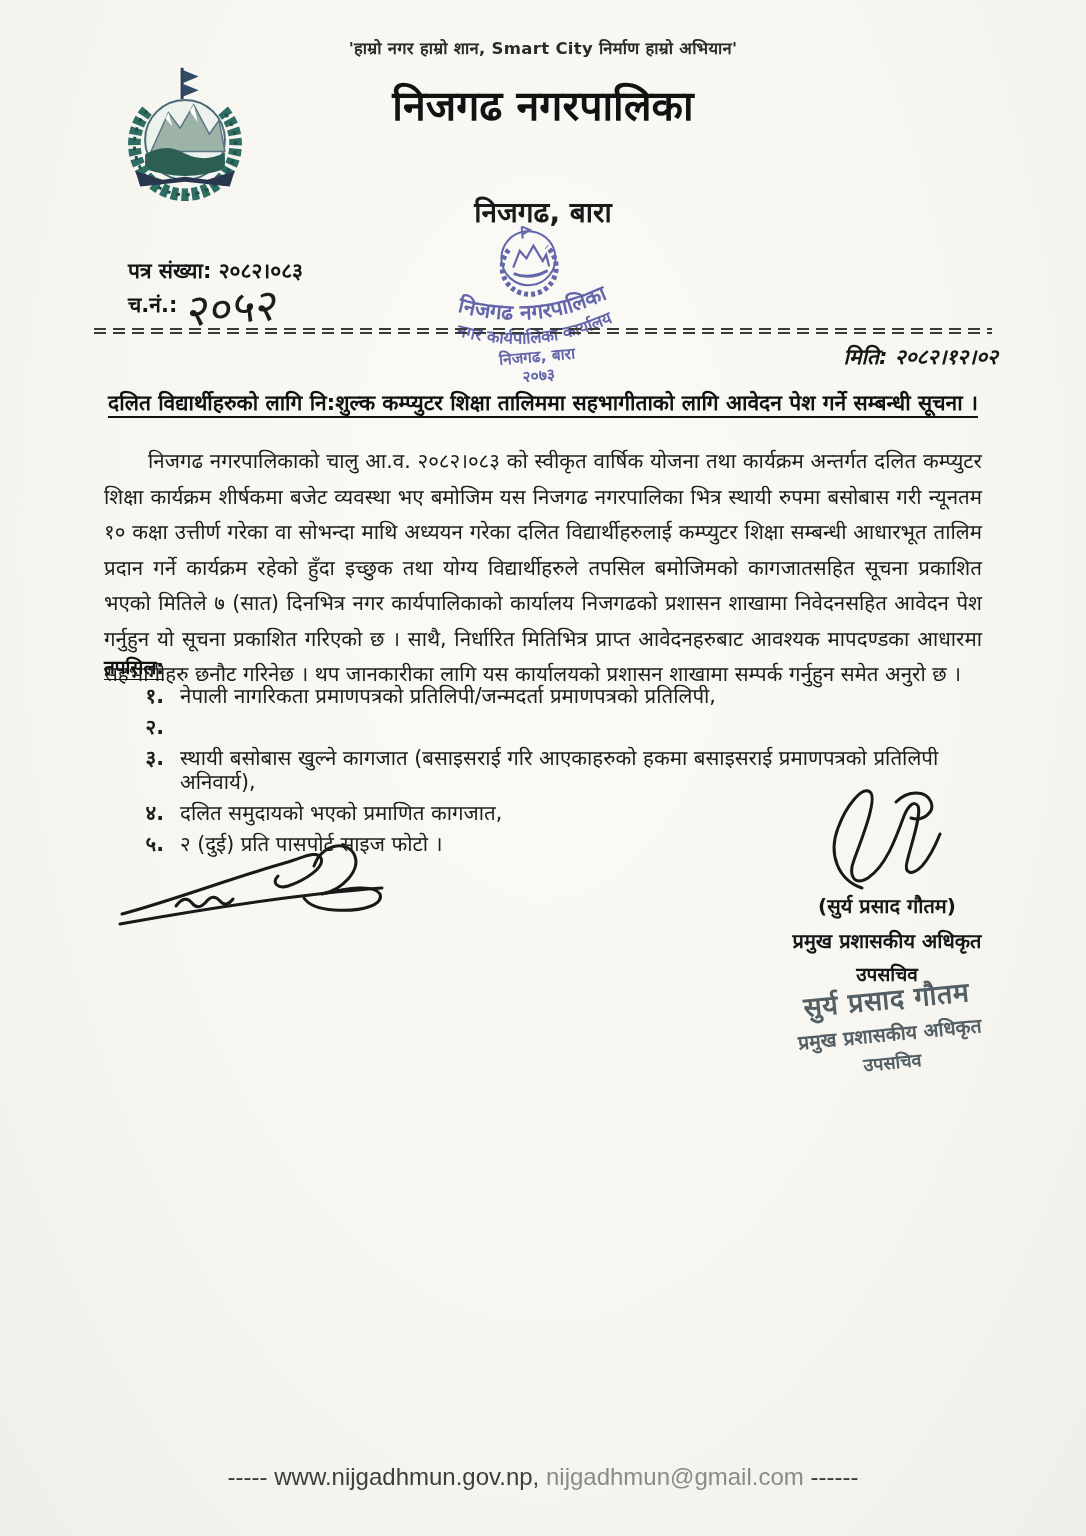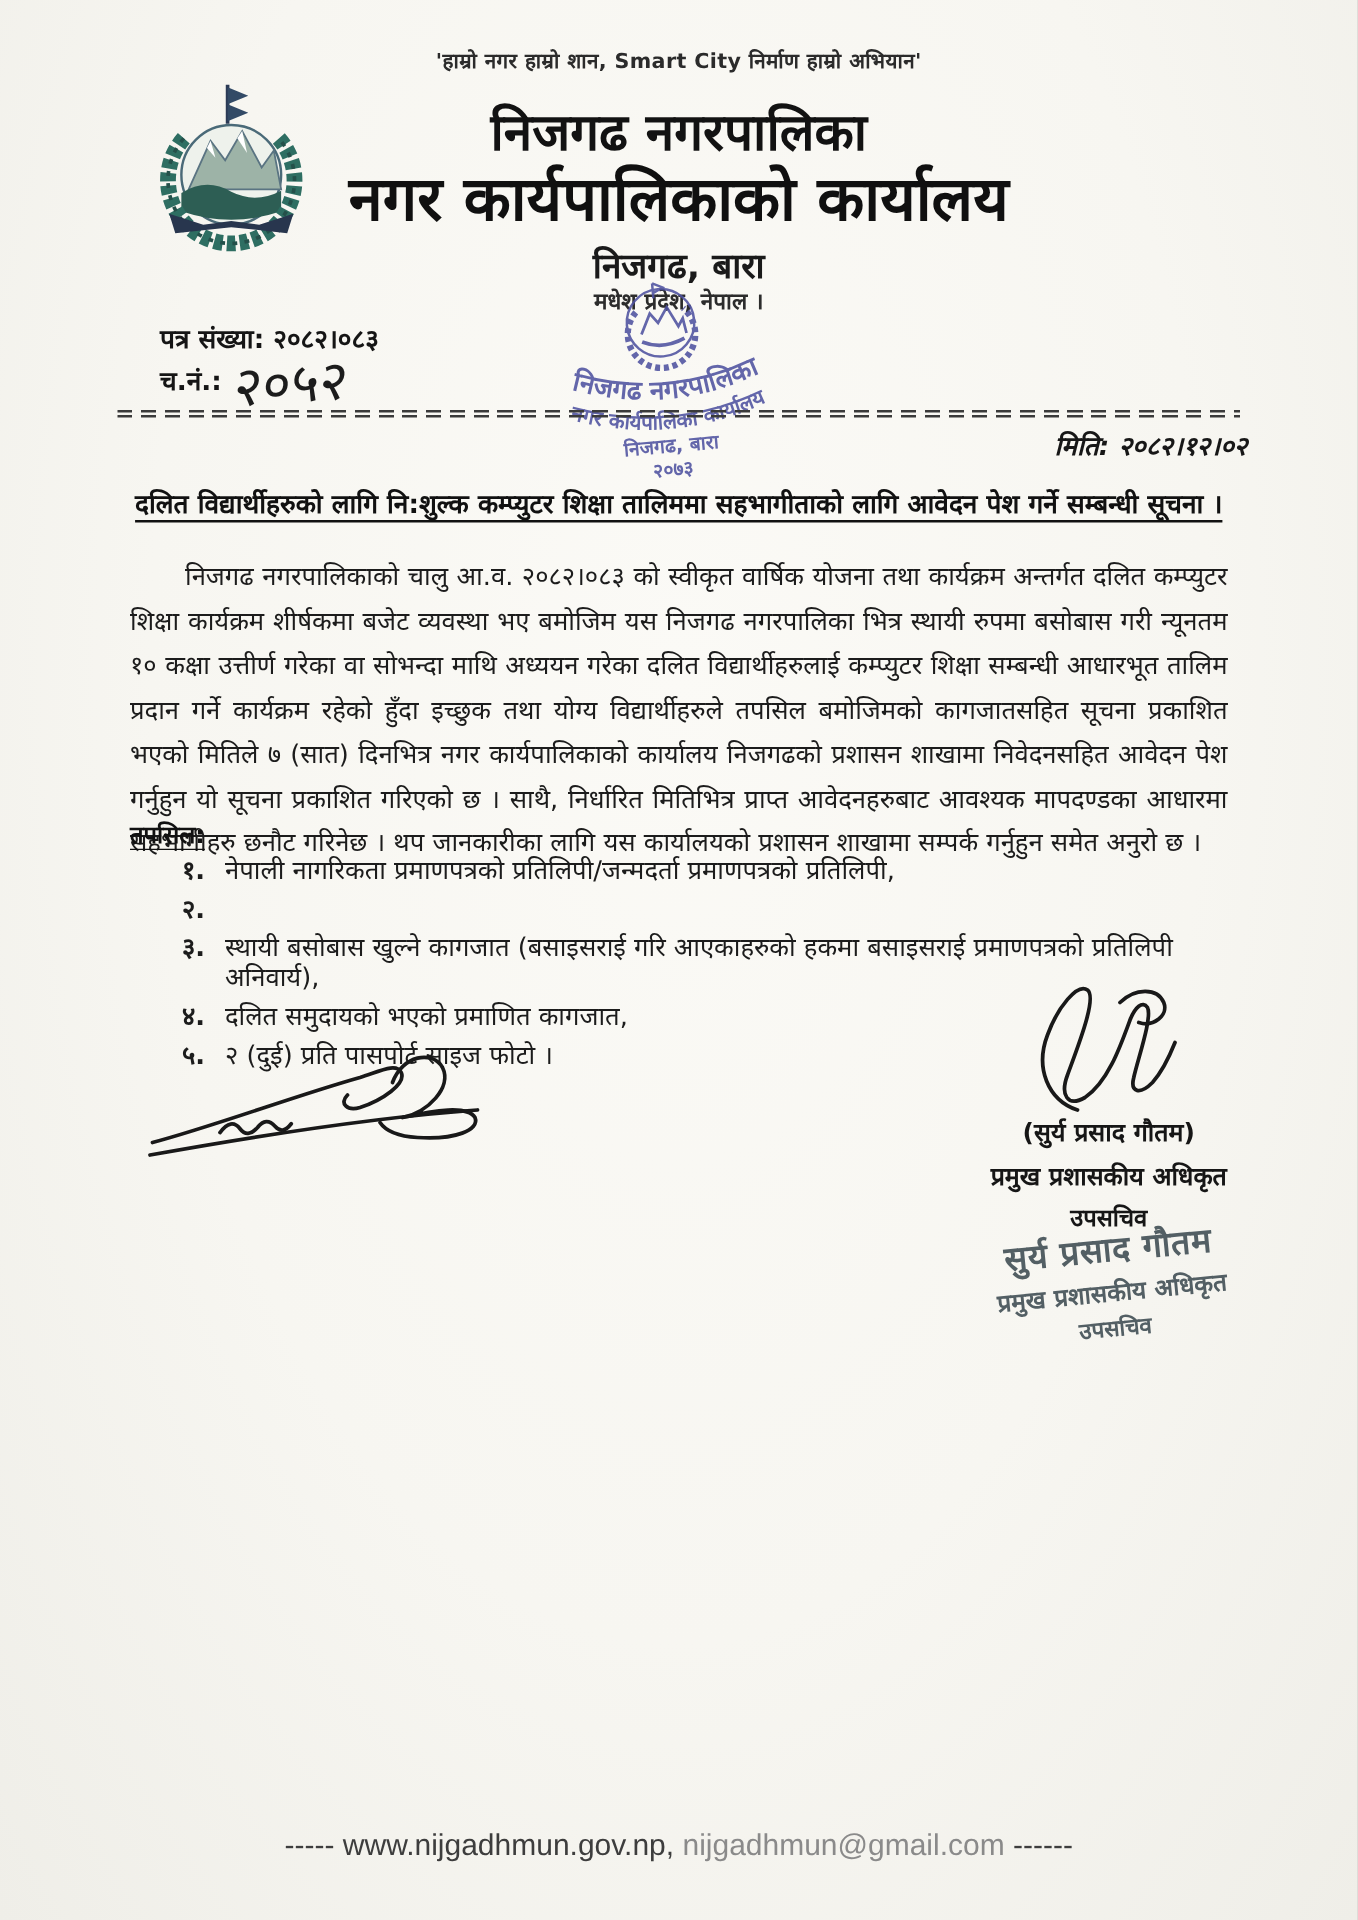--- a/index.html
+++ b/index.html
@@ -72,23 +72,21 @@
       <path d="M34,95 Q55,82 75,94 Q95,104 116,93 L116,110 Q75,124 34,110 Z" fill="#2d5e54"></path>
     </g>
     <path d="M36,50 A52,52 0 1 0 114,50" fill="none" stroke="#2e6e62" stroke-width="13" stroke-dasharray="7 3.5"></path>
     <path d="M36,50 A52,52 0 1 0 114,50" fill="none" stroke="#24504a" stroke-width="3" stroke-dasharray="4 6"></path>
     <path d="M72,6 L72,38" stroke="#2b3a55" stroke-width="3"></path>
     <path d="M72,8 l17,7 -17,7 z M72,22 l17,7 -17,7 z" fill="#324a66"></path>
     <path d="M24,112 L52,121 L75,118 L98,121 L126,112 L121,128 L75,123 L29,128 Z" fill="#28364e"></path>
   </svg>
 
   <div class="abs title1">निजगढ नगरपालिका</div>
-  <div class="abs title2">नगर कार्यपालिकाको कार्यालय</div>
   <div class="abs addr1">निजगढ, बारा</div>
-  <div class="abs addr2">मधेश प्रदेश, नेपाल ।</div>
 
   <div class="abs refs">
     <div>पत्र संख्या: २०८२।०८३</div>
     <div class="row2">
       <span>च.नं.:</span>
       <span class="handwrite">२०५२</span>
     </div>
   </div>
 
 

